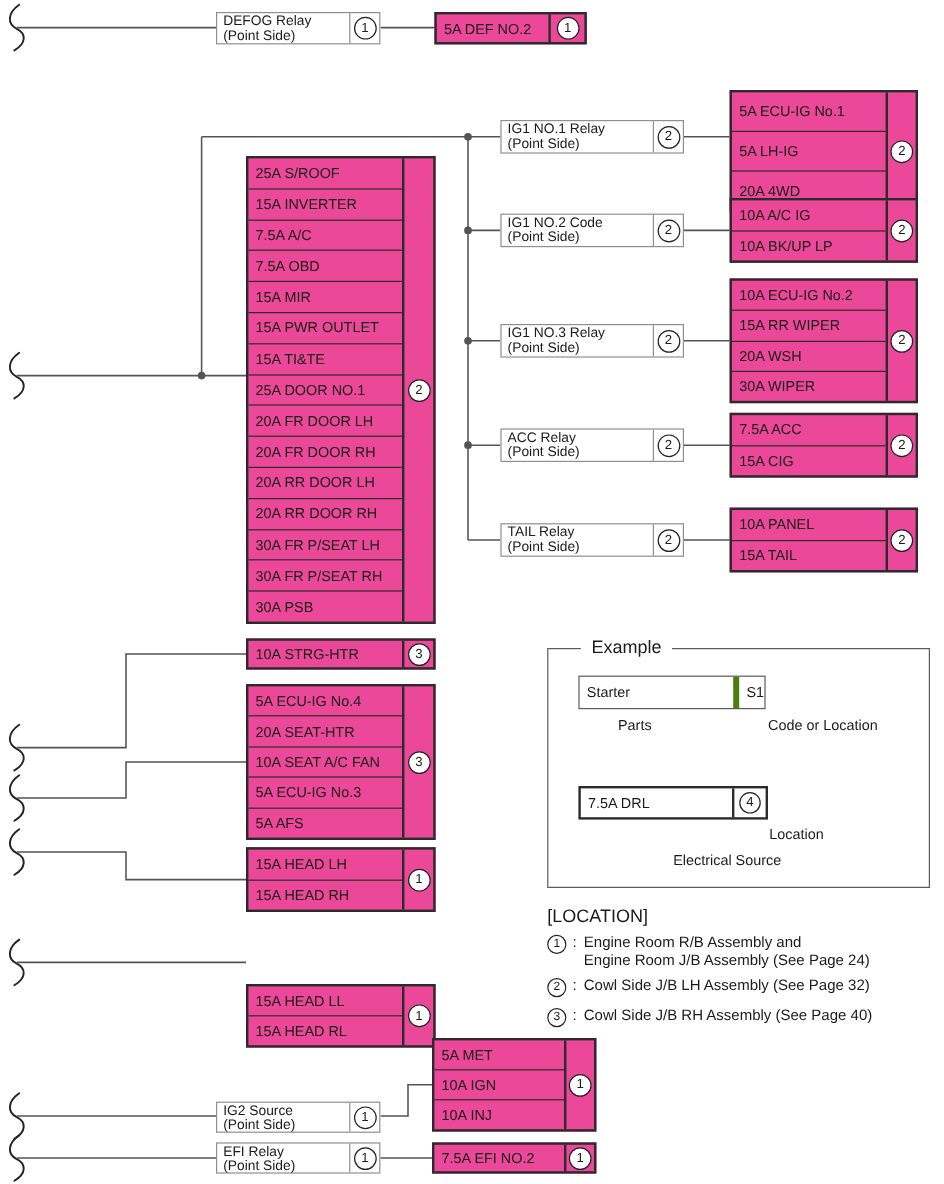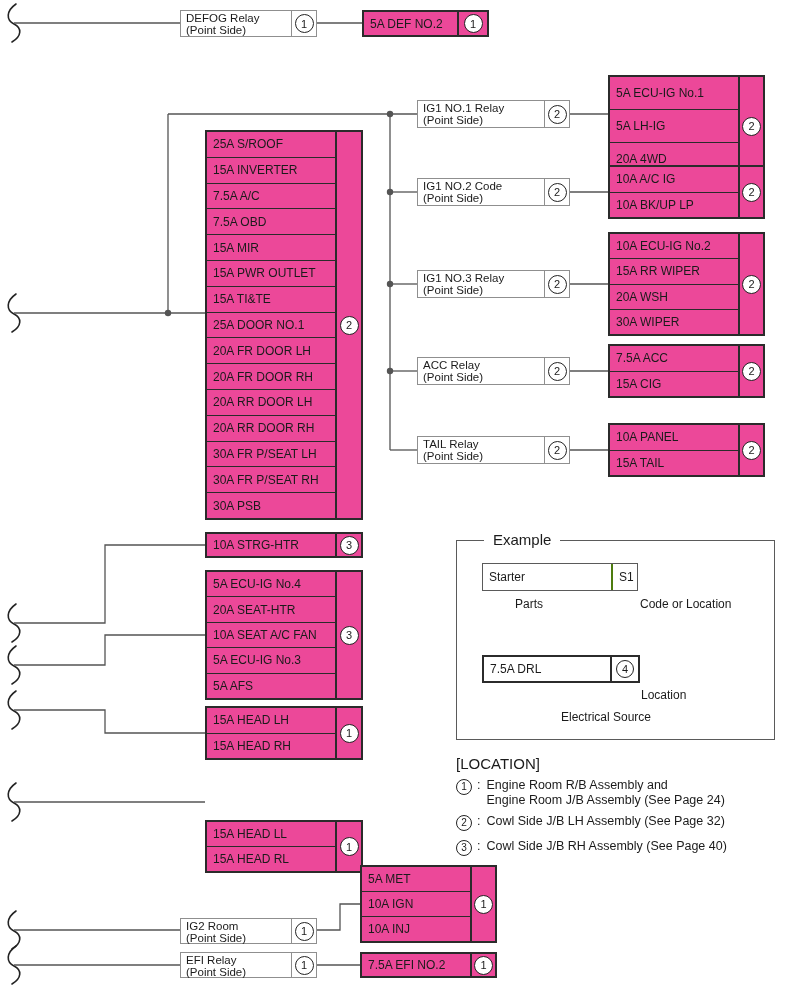--- a/index.html
+++ b/index.html
@@ -285,21 +285,21 @@
     <div class="loccol locw26">
       <span class="circ">1</span>
     </div>
   </div>
 
   <div id="example-box"></div>
   <div id="example-title">Example</div>
 
   <div class="exbox" style="left:482px;top:563px;width:156px;height:28px;border:1px solid #5a5a5a">
     <div class="cell" style="flex:1">Starter</div>
-    <div class="cell" style="width:26px;border-left:2px solid #4d7c0f">S1</div>
+    <div class="cell" style="width:26px;border-left:5px solid #4d7c0f">S1</div>
   </div>
   <div class="caption" style="left:515px;top:597px">Parts</div>
   <div class="caption" style="left:640px;top:597px">Code or Location</div>
 
   <div class="exbox" style="left:482px;top:655px;width:158px;height:28px;border:2px solid var(--bd)">
     <div class="cell" style="flex:1">7.5A DRL</div>
     <div class="cell" style="width:28px;border-left:2px solid var(--bd);justify-content:center;padding-left:0">
       <span class="circ" style="width:18px;height:18px">4</span>
     </div>
   </div>
@@ -333,21 +333,21 @@
         <div class="row">10A IGN</div>
         <div class="row">10A INJ</div>
       </div>
     <div class="loccol">
       <span class="circ">1</span>
     </div>
   </div>
 
   <div class="rbox" style="left:180px;top:918px;width:137px;height:26px">
     <div class="lbl">
-      <div>IG2 Room</div>
+      <div>IG2 Source</div>
       <div>(Point Side)</div>
     </div>
     <div class="loccol">
       <span class="circ">1</span>
     </div>
   </div>
 
   <div class="rbox" style="left:180px;top:952px;width:137px;height:26px">
     <div class="lbl">
       <div>EFI Relay</div>

